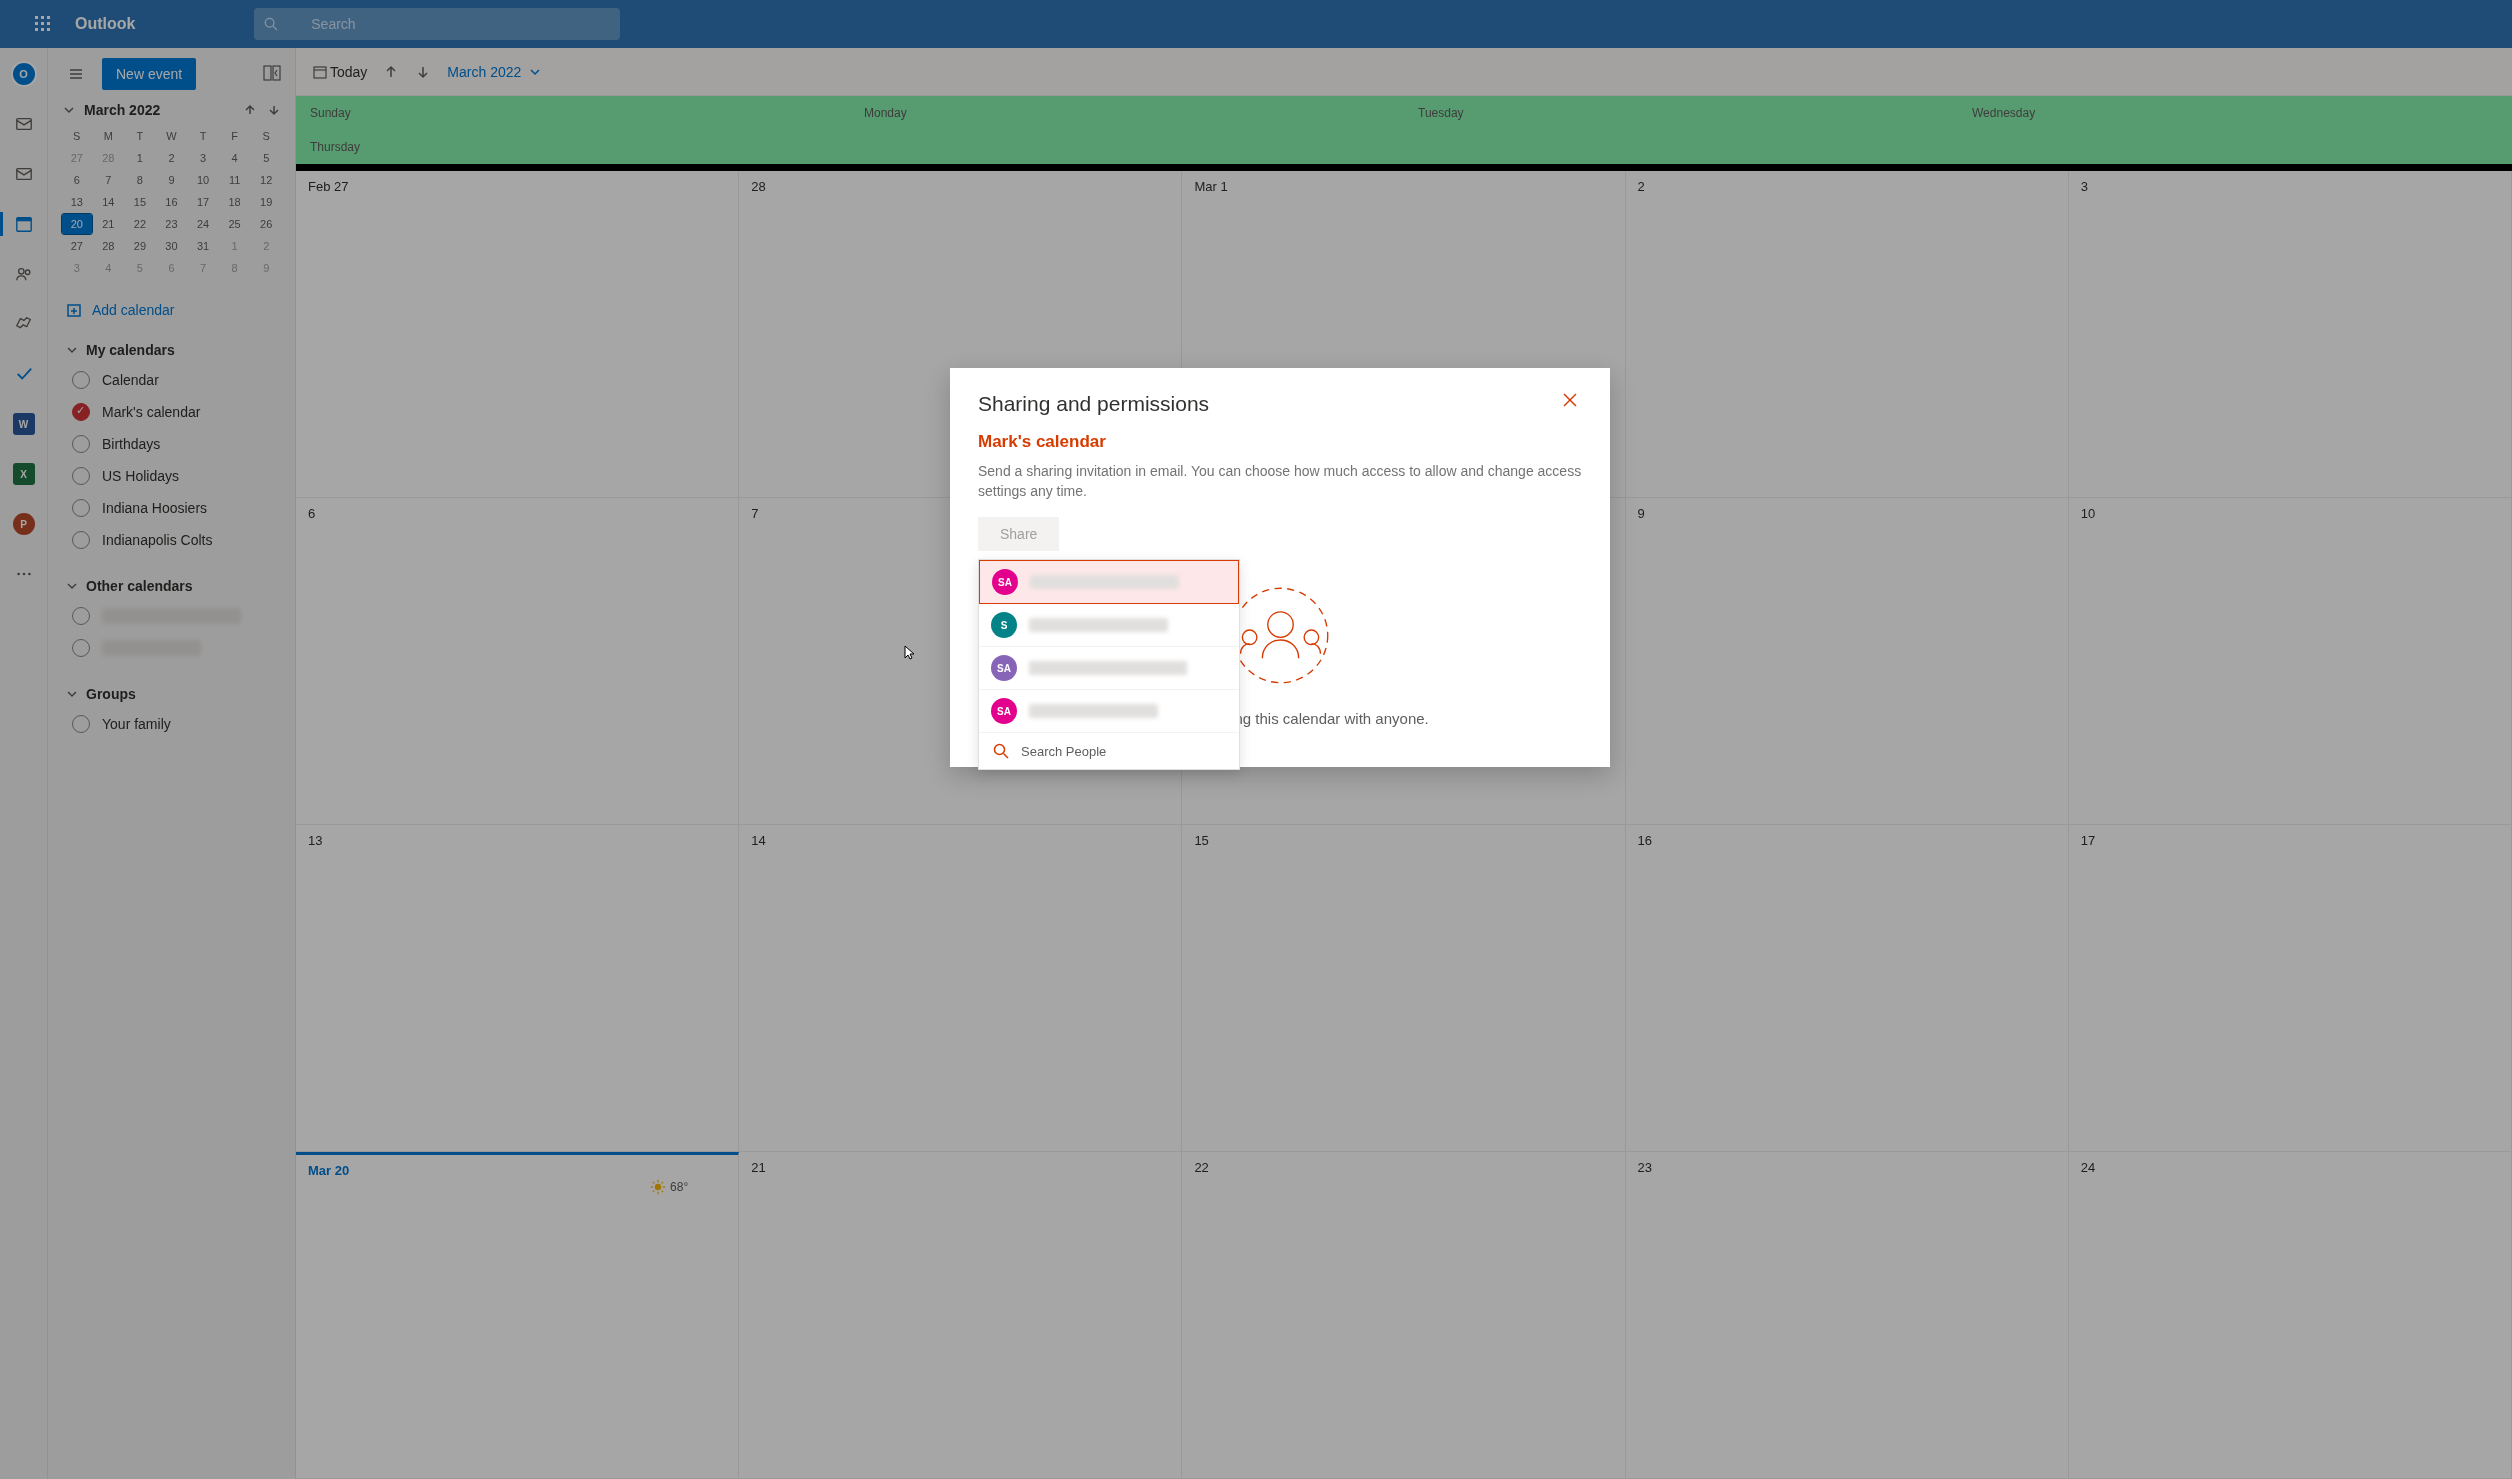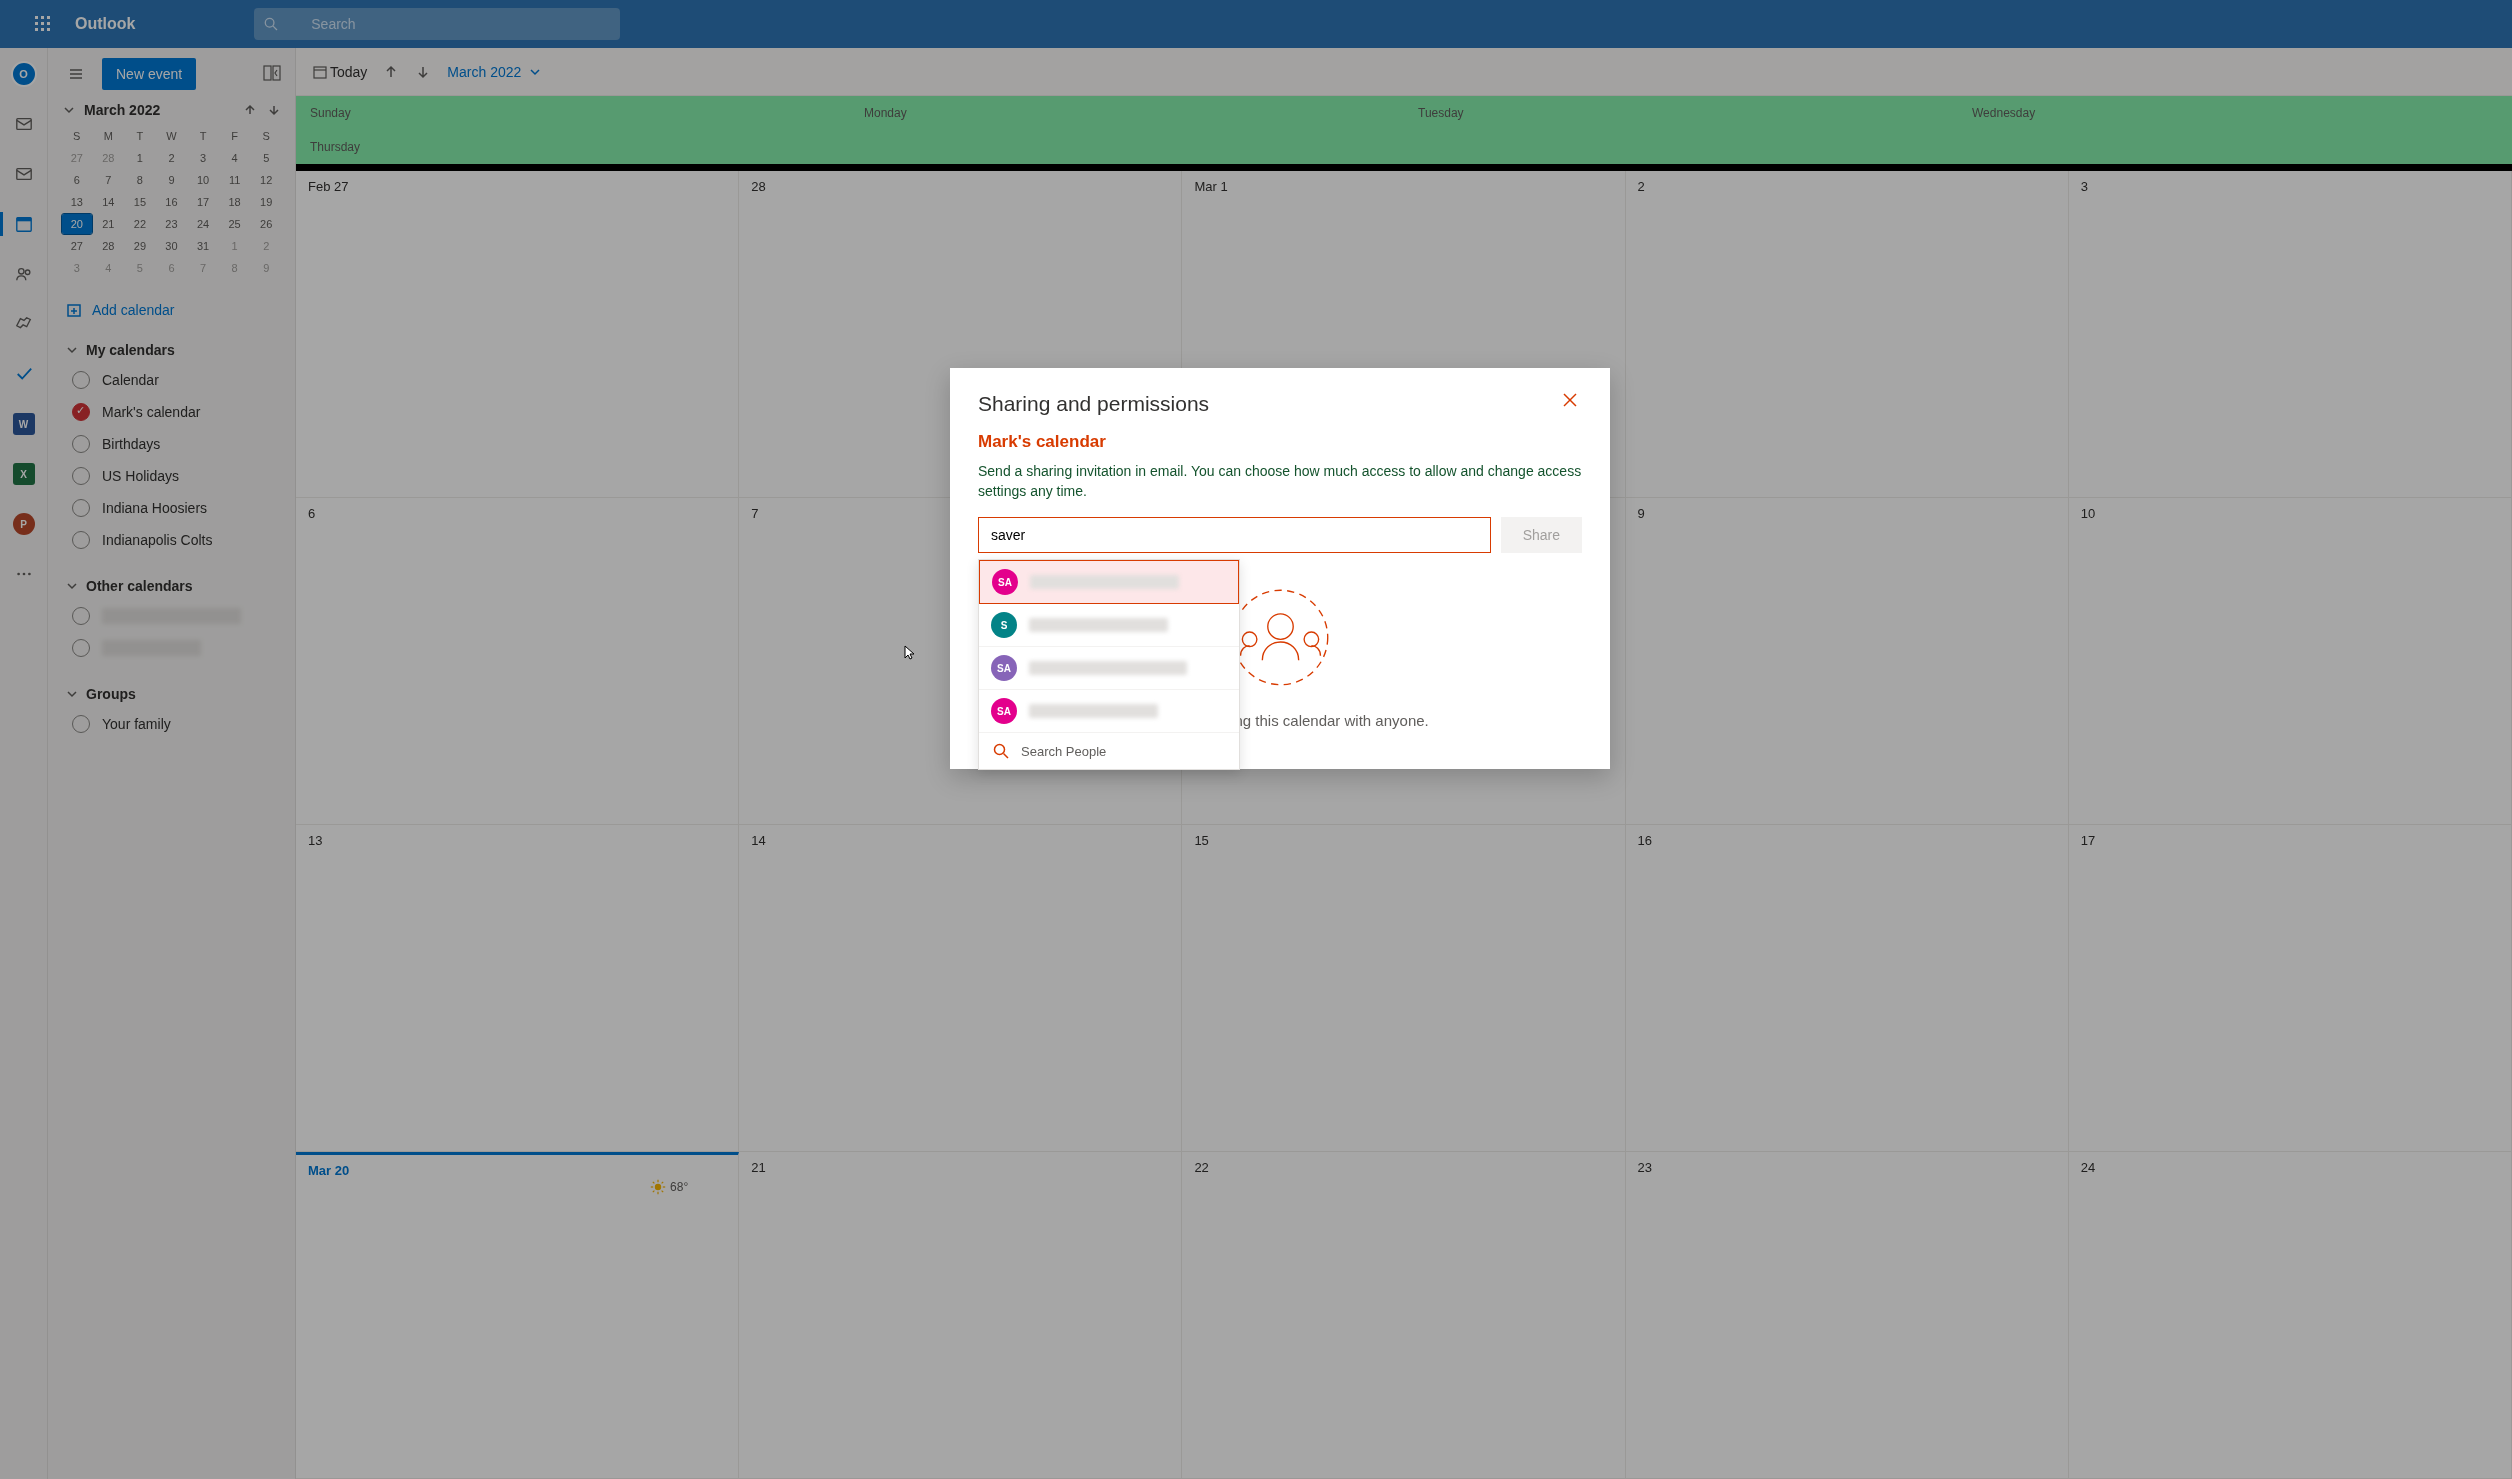--- a/index.html
+++ b/index.html
@@ -79,21 +79,21 @@
 .weather-only { position:absolute; top:8px; right:12px; }
 
 
 .dimmer { position:absolute; inset:0; background:rgba(0,0,0,0.35); z-index:50; }
 .modal { position:absolute; top:368px; left:950px; width:660px; background:white; z-index:60; box-shadow:0 8px 24px rgba(0,0,0,0.2); padding:24px 28px 40px; }
 .modal-head { display:flex; justify-content:space-between; align-items:flex-start; margin-bottom:16px; }
 .modal-title { font-size:21px; font-weight:400; color:#323130; }
 .modal-close { width:20px; height:20px; cursor:pointer; }
 .modal-close svg { width:16px; height:16px; stroke:#d83b01; }
 .modal-sub { font-size:17px; font-weight:600; color:#d83b01; margin-bottom:10px; }
-.modal-desc { font-size:14px; color:#14532d; margin-bottom:16px; line-height:1.4; }
+.modal-desc { font-size:14px; color:#737373; margin-bottom:16px; line-height:1.4; }
 .modal-row { display:flex; gap:10px; position:relative; }
 .modal-input { flex:1; border:1.5px solid #d83b01; padding:9px 12px; font-size:14px; outline:none; }
 .modal-share { background:#f3f2f1; color:#a19f9d; border:none; padding:9px 22px; font-size:14px; cursor:default; }
 
 
 .dropdown { position:absolute; top:42px; left:0; width:262px; background:white; border:1px solid #e1dfdd; box-shadow:0 4px 12px rgba(0,0,0,0.12); z-index:5; }
 .dd-item { display:flex; align-items:center; gap:12px; padding:8px 12px; cursor:pointer; border-bottom:1px solid #f3f2f1; }
 .dd-item.hl { background:#fde7e9; border:1px solid #d83b01; }
 .dd-avatar { width:26px; height:26px; border-radius:50%; display:flex; align-items:center; justify-content:center; color:white; font-size:10px; font-weight:600; flex-shrink:0; }
 .dd-blur { height:14px; background:#e1dfdd; filter:blur(2px); border-radius:2px; }
@@ -486,21 +486,20 @@
   <div class="modal-head">
     <div class="modal-title">Sharing and permissions</div>
     <div class="modal-close"><svg viewBox="0 0 16 16" fill="none" stroke-width="1.5">
           <line x1="2" y1="2" x2="14" y2="14"></line>
           <line x1="14" y1="2" x2="2" y2="14"></line>
         </svg></div>
   </div>
   <div class="modal-sub">Mark's calendar</div>
   <div class="modal-desc">Send a sharing invitation in email. You can choose how much access to allow and change access settings any time.</div>
   <div class="modal-row">
-    <input class="modal-input" value="saver" style="">
     <button class="modal-share">Share</button>
     <div class="dropdown">
       <div id="dd-items">
           <div class="dd-item hl">
             <div class="dd-avatar" style="background: rgb(227, 0, 140);">SA</div>
             <div class="dd-blur" style="width: 149px;"></div>
           </div>
           <div class="dd-item">
             <div class="dd-avatar" style="background: rgb(3, 131, 135);">S</div>
             <div class="dd-blur" style="width: 139px;"></div>

